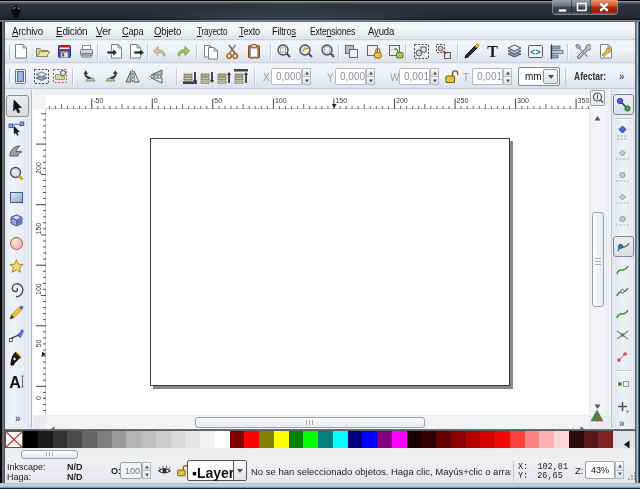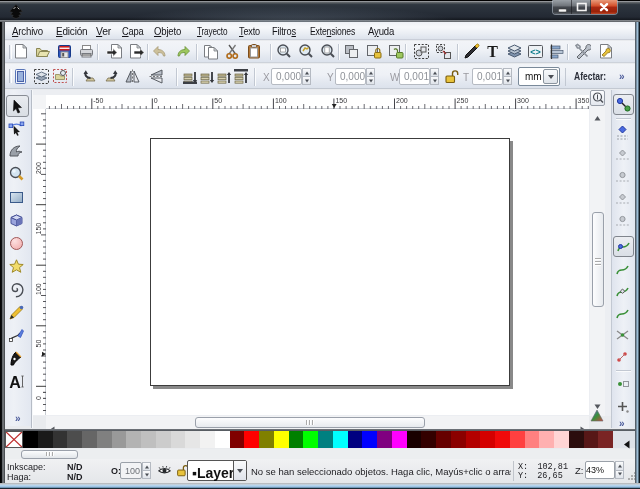--- a/index.html
+++ b/index.html
@@ -881,21 +881,21 @@
           <span class="arrdn" style="border-left-width:3.5px;border-right-width:3.5px;border-top-width:4px"></span>
         </span>
       </div>
       <div class="abs" style="left:246px;top:7px;width:260px;overflow:hidden;white-space:nowrap;font-size:9.5px">No se han seleccionado objetos. Haga clic, Mayús+clic o arrastre s</div>
       <div class="abs" style="left:508px;top:2px;width:1px;height:20px;background:#c0c4ca"></div>
       <span class="abs" style="left:513px;top:2.5px;font-family:'Liberation Mono',monospace;font-size:8.5px">X:</span>
       <span class="abs" style="left:513px;top:12px;font-family:'Liberation Mono',monospace;font-size:8.5px">Y:</span>
       <span class="abs" style="left:527px;top:2.5px;width:36px;text-align:right;font-family:'Liberation Mono',monospace;font-size:8.5px">102,81</span>
       <span class="abs" style="left:527px;top:12px;width:36px;text-align:center;font-family:'Liberation Mono',monospace;font-size:8.5px">26,65</span>
       <span class="abs" style="left:570px;top:6px;font-size:9.5px">Z:</span>
-      <div class="sfield" style="left:580px;top:2px;width:30px;height:18px;color:#111;">
+      <div class="sfield" style="left:580px;top:2px;width:30px;height:18px;color:#111;text-align:center">
         <span style="position:absolute;left:0;right:0;top:3px">43%</span>
       </div>
       <div class="spin abs" style="left:610px;top:2px;height:18px">
         <div>
           <span class="arrup"></span>
         </div>
         <div>
           <span class="arrdn"></span>
         </div>
       </div>

